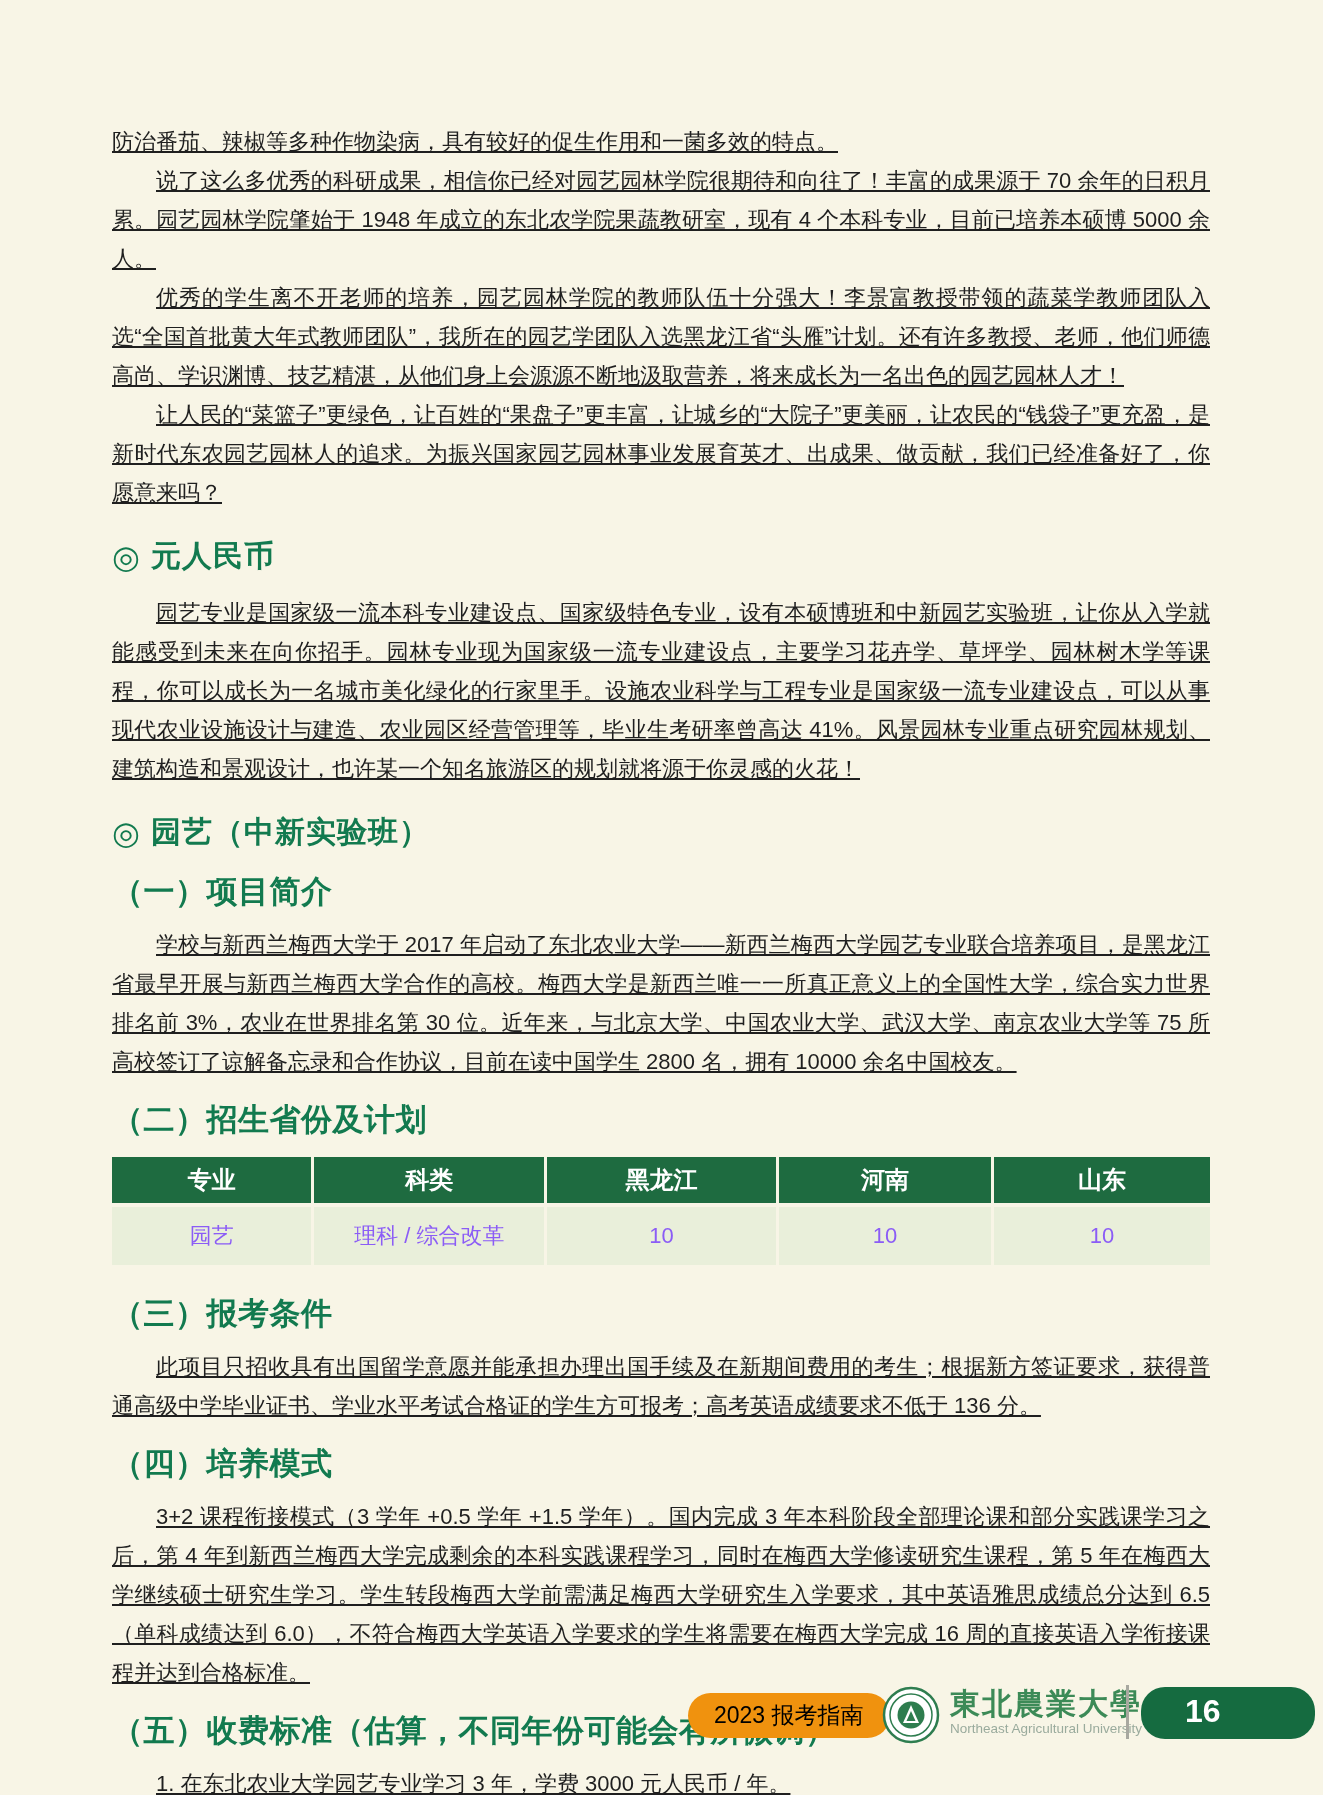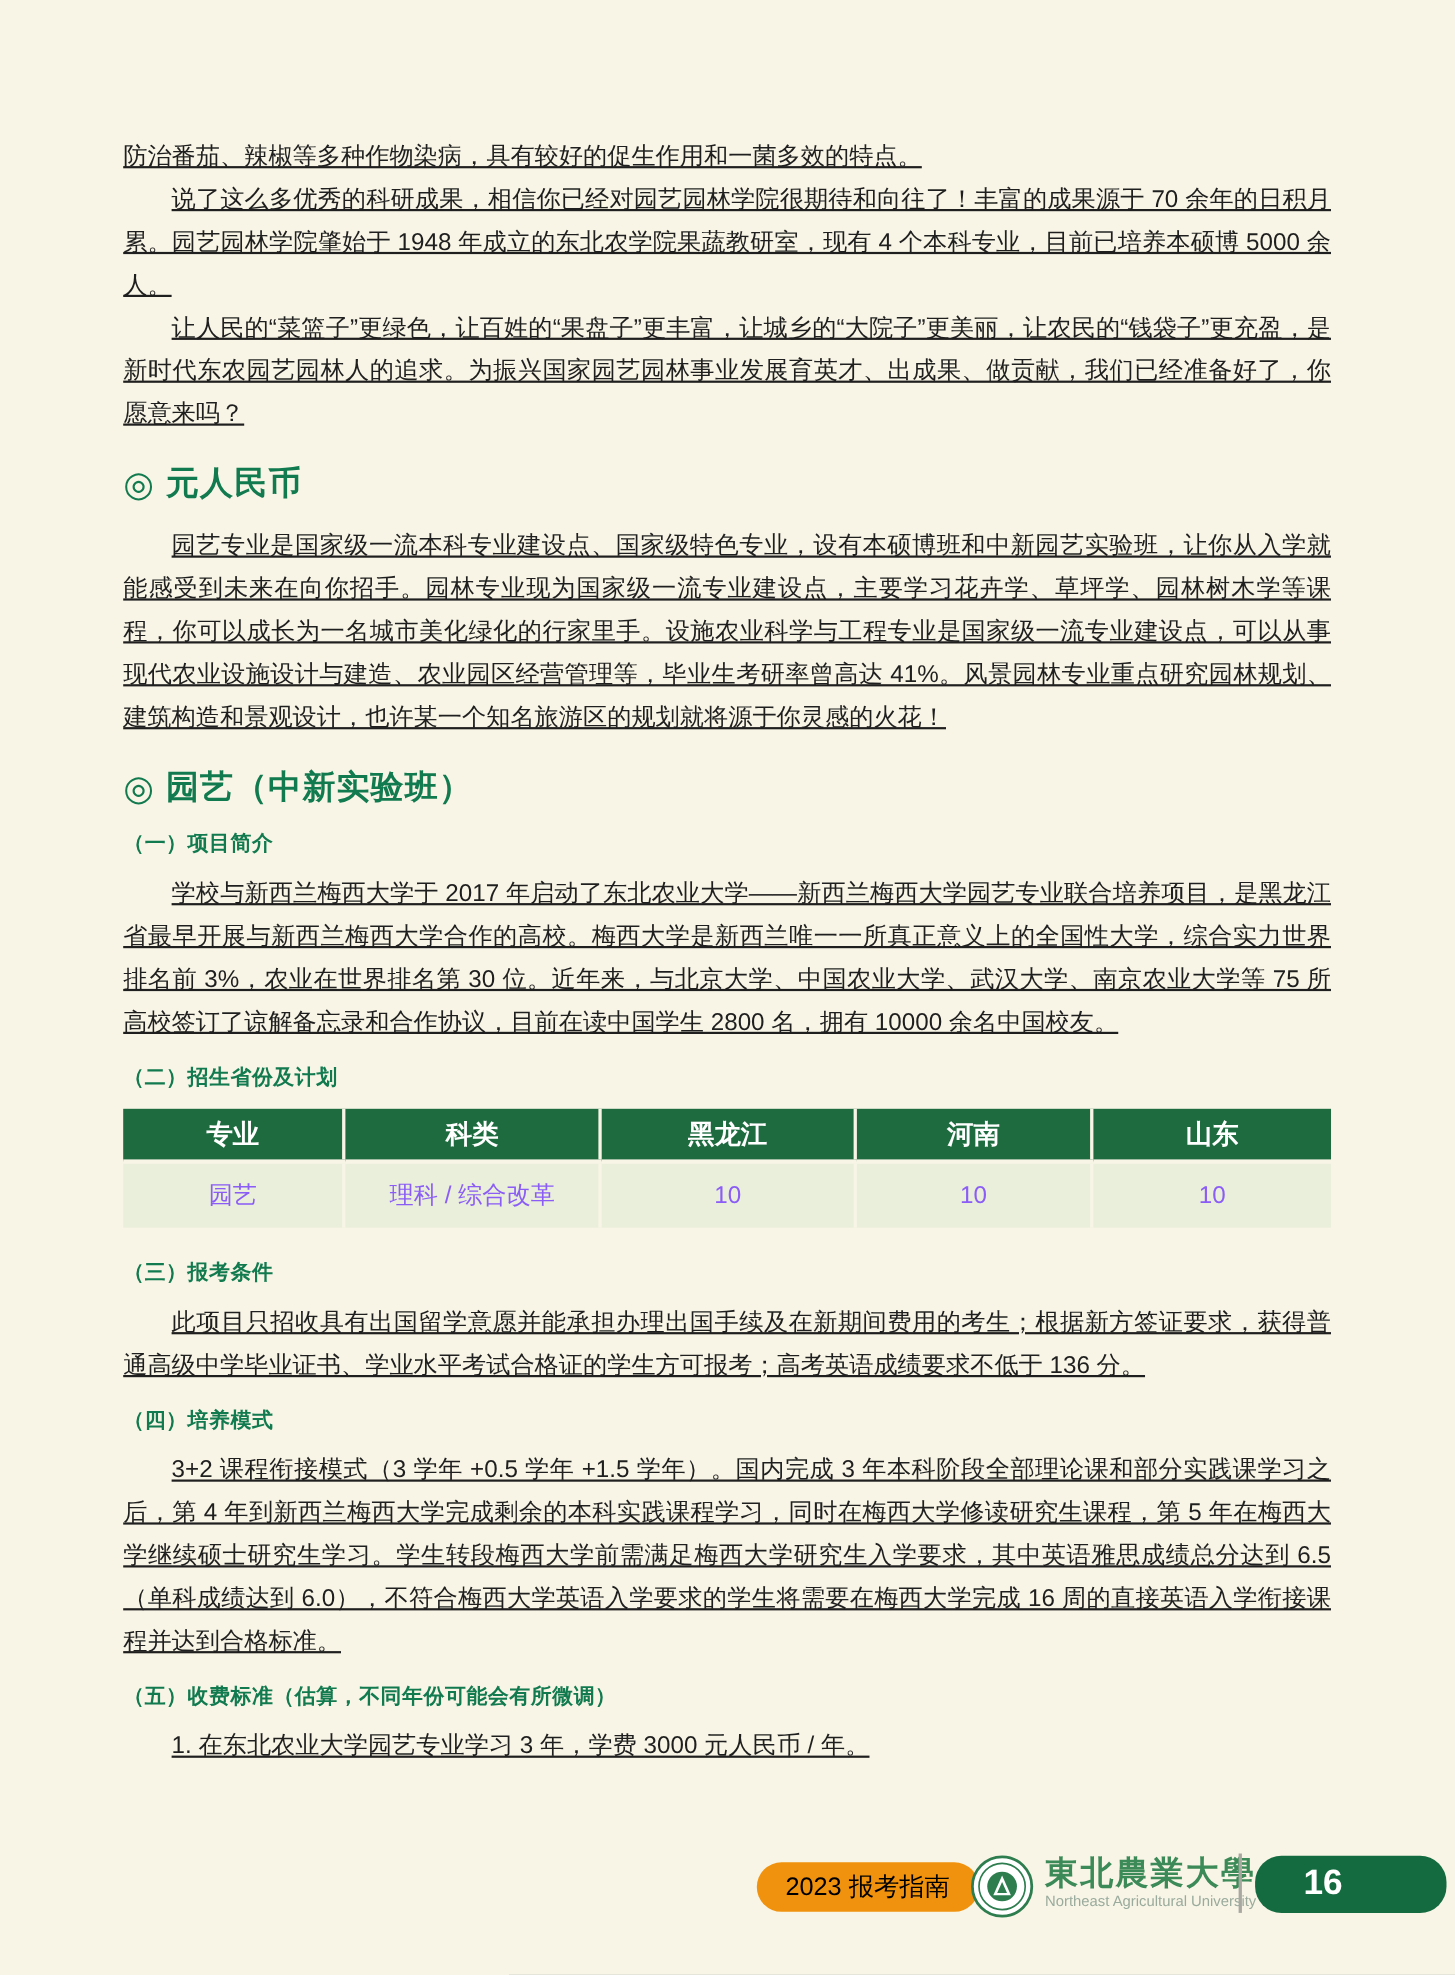--- a/index.html
+++ b/index.html
@@ -33,21 +33,21 @@
     display:flex; align-items:center;
   }
   .section-h .marker {
     font-size:32px;
     font-weight:normal;
     margin-right:10px;
     line-height:1;
   }
   .sub-h {
     color:#127a4f;
-    font-size:19px;
+    font-size:31px;
     font-weight:bold;
     margin:18px 0 12px 0;
     letter-spacing:0.5px;
   }
   .tablewrap { margin:16px 0 28px 0; }
   table.plan {
     width:100%;
     border-collapse:collapse;
     table-layout:fixed;
   }
@@ -138,20 +138,21 @@
   }
 </style>
 </head>
 <body>
 
 <div class="page">
   <div class="content">
 
     <p class="body">防治番茄、辣椒等多种作物染病，具有较好的促生作用和一菌多效的特点。</p>
     <p class="body indent">说了这么多优秀的科研成果，相信你已经对园艺园林学院很期待和向往了！丰富的成果源于 70 余年的日积月累。园艺园林学院肇始于 1948 年成立的东北农学院果蔬教研室，现有 4 个本科专业，目前已培养本硕博 5000 余人。</p>
+    <p class="body indent">优秀的学生离不开老师的培养，园艺园林学院的教师队伍十分强大！李景富教授带领的蔬菜学教师团队入选“全国首批黄大年式教师团队”，我所在的园艺学团队入选黑龙江省“头雁”计划。还有许多教授、老师，他们师德高尚、学识渊博、技艺精湛，从他们身上会源源不断地汲取营养，将来成长为一名出色的园艺园林人才！</p>
     <p class="body indent">让人民的“菜篮子”更绿色，让百姓的“果盘子”更丰富，让城乡的“大院子”更美丽，让农民的“钱袋子”更充盈，是新时代东农园艺园林人的追求。为振兴国家园艺园林事业发展育英才、出成果、做贡献，我们已经准备好了，你愿意来吗？</p>
 
     <div class="section-h">
       <span class="marker">◎</span>
       <span>元人民币</span>
     </div>
     <p class="body indent">园艺专业是国家级一流本科专业建设点、国家级特色专业，设有本硕博班和中新园艺实验班，让你从入学就能感受到未来在向你招手。园林专业现为国家级一流专业建设点，主要学习花卉学、草坪学、园林树木学等课程，你可以成长为一名城市美化绿化的行家里手。设施农业科学与工程专业是国家级一流专业建设点，可以从事现代农业设施设计与建造、农业园区经营管理等，毕业生考研率曾高达 41%。风景园林专业重点研究园林规划、建筑构造和景观设计，也许某一个知名旅游区的规划就将源于你灵感的火花！</p>
 
     <div class="section-h">
       <span class="marker">◎</span>

